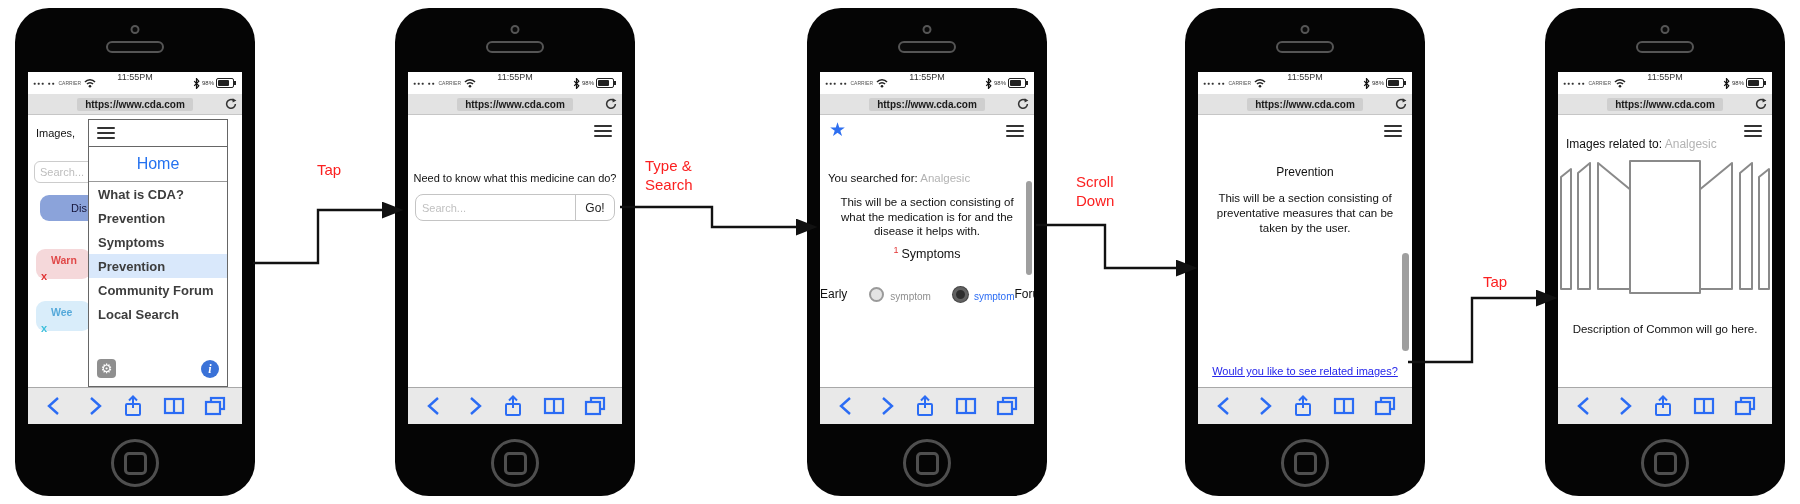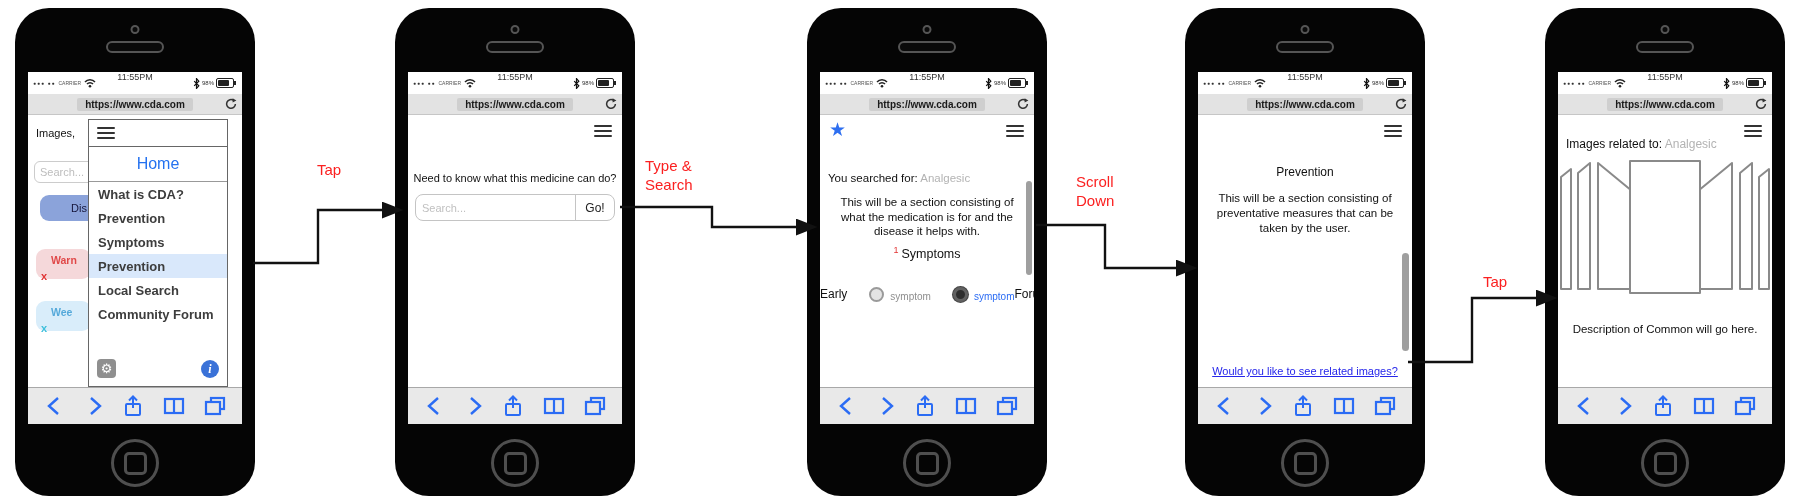--- a/index.html
+++ b/index.html
@@ -202,22 +202,22 @@
                 <span></span>
                 <span></span>
                 <span></span>
               </div>
           </div>
           <div class="menu-home">Home</div>
           <div class="menu-item">What is CDA?</div>
           <div class="menu-item">Prevention</div>
           <div class="menu-item">Symptoms</div>
           <div class="menu-item hl">Prevention</div>
+          <div class="menu-item">Community Forum</div>
           <div class="menu-item">Local Search</div>
-          <div class="menu-item">Community Forum</div>
           <div class="menu-foot">
             <div class="gear">⚙</div>
             <div class="info">i</div>
           </div>
         </div>
       </div>
       <div class="toolbar">
         <svg width="22" height="24" viewBox="0 0 22 24">
             <use href="#ico-back"></use>
           </svg>

